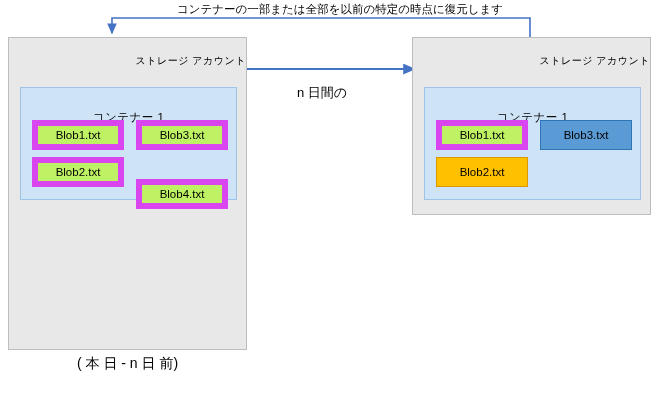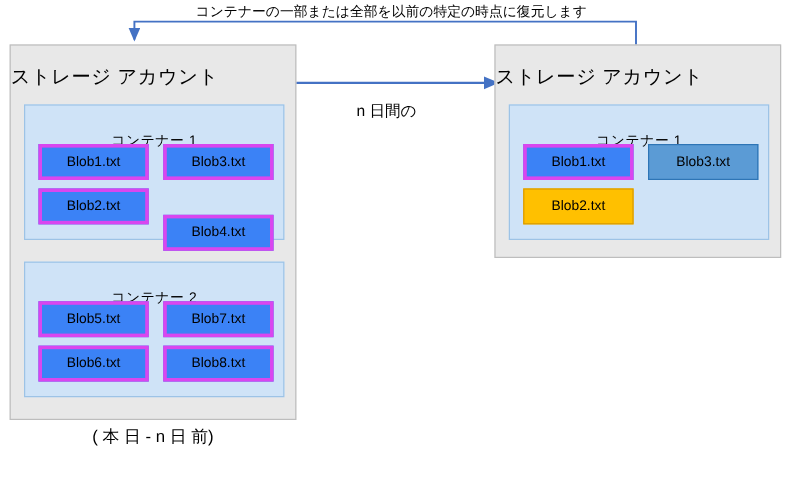--- a/index.html
+++ b/index.html
@@ -26,22 +26,22 @@
   
   .account-box {
     background: #e8e8e8;
     border: 1px solid #bdbdbd;
     box-sizing: border-box;
   }
   .account-title {
     position: absolute;
     left: 0;
     width: 100%;
-    text-align: left;
-    font-size: 16px;
+    text-align: right;
+    font-size: 10px;
     color: #000;
     letter-spacing: 0.5px;
   }
 
   
   .container-box {
     background: #cfe3f7;
     border: 1px solid #9dc3e6;
     box-sizing: border-box;
   }
@@ -60,22 +60,22 @@
   .blob {
     position: absolute;
     box-sizing: border-box;
     display: flex;
     align-items: center;
     justify-content: center;
     font-size: 11.5px;
     color: #000;
   }
   .blob-green {
-    background: #3b82f6;
-    border: 3px solid #d946ef;
+    background: #bef264;
+    border: 6px solid #d946ef;
   }
   .blob-blue {
     background: #5b9bd5;
     border: 1px solid #2e75b6;
   }
   .blob-orange {
     background: #ffc000;
     border: 1px solid #d99a00;
   }
 
@@ -109,21 +109,21 @@
     width: 659px;
     height: 402px;
     pointer-events: none;
   }
 </style>
 </head>
 <body>
 
 <div class="canvas">
 
-  <div class="top-label" style="left:136px; top:2px; width:380px;">コンテナーの一部または全部を以前の特定の時点に復元します</div>
+  <div class="top-label" style="left:150px; top:2px; width:380px;">コンテナーの一部または全部を以前の特定の時点に復元します</div>
 
   <svg class="arrows" viewBox="0 0 659 402">
     <defs>
       <marker id="arrowhead-blue" markerWidth="8" markerHeight="8" refX="6" refY="3" orient="auto">
         <polygon points="0,0 7,3 0,6" fill="#4472c4"></polygon>
       </marker>
       <marker id="arrowhead-blue-down" markerWidth="8" markerHeight="8" refX="6" refY="3" orient="auto">
         <polygon points="0,0 7,3 0,6" fill="#4472c4"></polygon>
       </marker>
     </defs>
@@ -141,27 +141,20 @@
     <div class="account-title" style="top:16px;">ストレージ アカウント</div>
 
     <div class="container-box abs" style="left:11px; top:49px; width:217px; height:113px;">
       <div class="container-title" style="top:9px;">コンテナー 1</div>
       <div class="blob blob-green" style="left:11px; top:32px; width:92px; height:30px;">Blob1.txt</div>
       <div class="blob blob-green" style="left:115px; top:32px; width:92px; height:30px;">Blob3.txt</div>
       <div class="blob blob-green" style="left:11px; top:69px; width:92px; height:30px;">Blob2.txt</div>
       <div class="blob blob-green" style="left:115px; top:69px; width:92px; height:30px;margin-top:22px;">Blob4.txt</div>
     </div>
 
-    <div class="container-box abs" style="left:11px; top:180px; width:217px; height:113px;">
-      <div class="container-title" style="top:9px;">コンテナー 2</div>
-      <div class="blob blob-green" style="left:11px; top:32px; width:92px; height:30px;">Blob5.txt</div>
-      <div class="blob blob-green" style="left:115px; top:32px; width:92px; height:30px;">Blob7.txt</div>
-      <div class="blob blob-green" style="left:11px; top:69px; width:92px; height:30px;">Blob6.txt</div>
-      <div class="blob blob-green" style="left:115px; top:69px; width:92px; height:30px;">Blob8.txt</div>
-    </div>
   </div>
 
   <div class="caption" style="left:8px; top:353px; width:239px;">
     <div class="caption-big" style="margin-top:2px;">( 本 日 - n 日 前)</div>
   </div>
 
   <div class="account-box abs" style="left:412px; top:37px; width:239px; height:178px;">
     <div class="account-title" style="top:16px;">ストレージ アカウント</div>
 
     <div class="container-box abs" style="left:11px; top:49px; width:217px; height:113px;">

